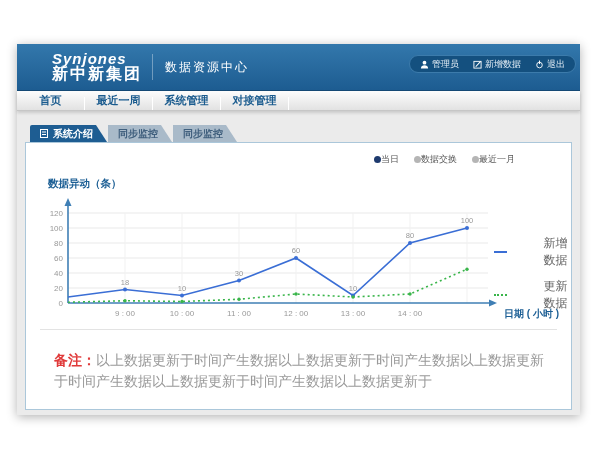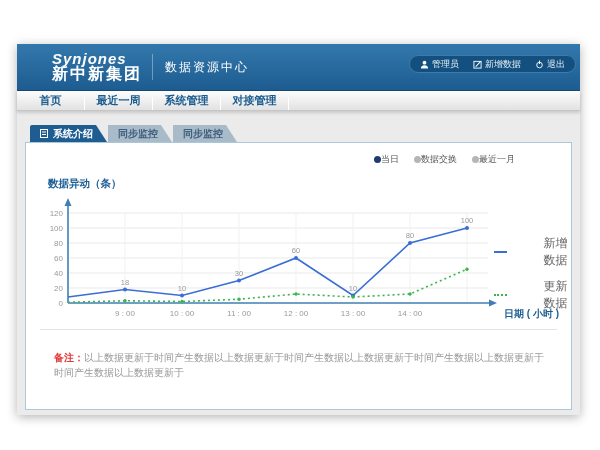--- a/index.html
+++ b/index.html
@@ -52,21 +52,21 @@
 
   #chart { position:absolute; left:12px; top:52px; width:540px; height:140px; }
 
   .legend { position:absolute; left:468px; top:92px; }
   .legend-row { display:flex; align-items:center; gap:6px; margin-bottom:9px; }
   .legend-sample { width:22px; height:0; }
   .legend-label { font-size:12px; color:#666;margin-left:31px; }
 
   .divider { position:absolute; top:186px; left:14px; right:14px; border-top:1px solid #e3e3e3; }
 
-  .note { position:absolute; top:207px; left:28px; right:18px; font-size:10px; color:#999;
+  .note { position:absolute; top:207px; left:28px; right:18px; font-size:14px; color:#999;
     line-height:1.5; }
   .note-label { color:#e03a3a; font-weight:bold; }
 </style>
 </head>
 <body>
 
 <div class="page">
   <div class="window">
 
     <header class="hdr">

